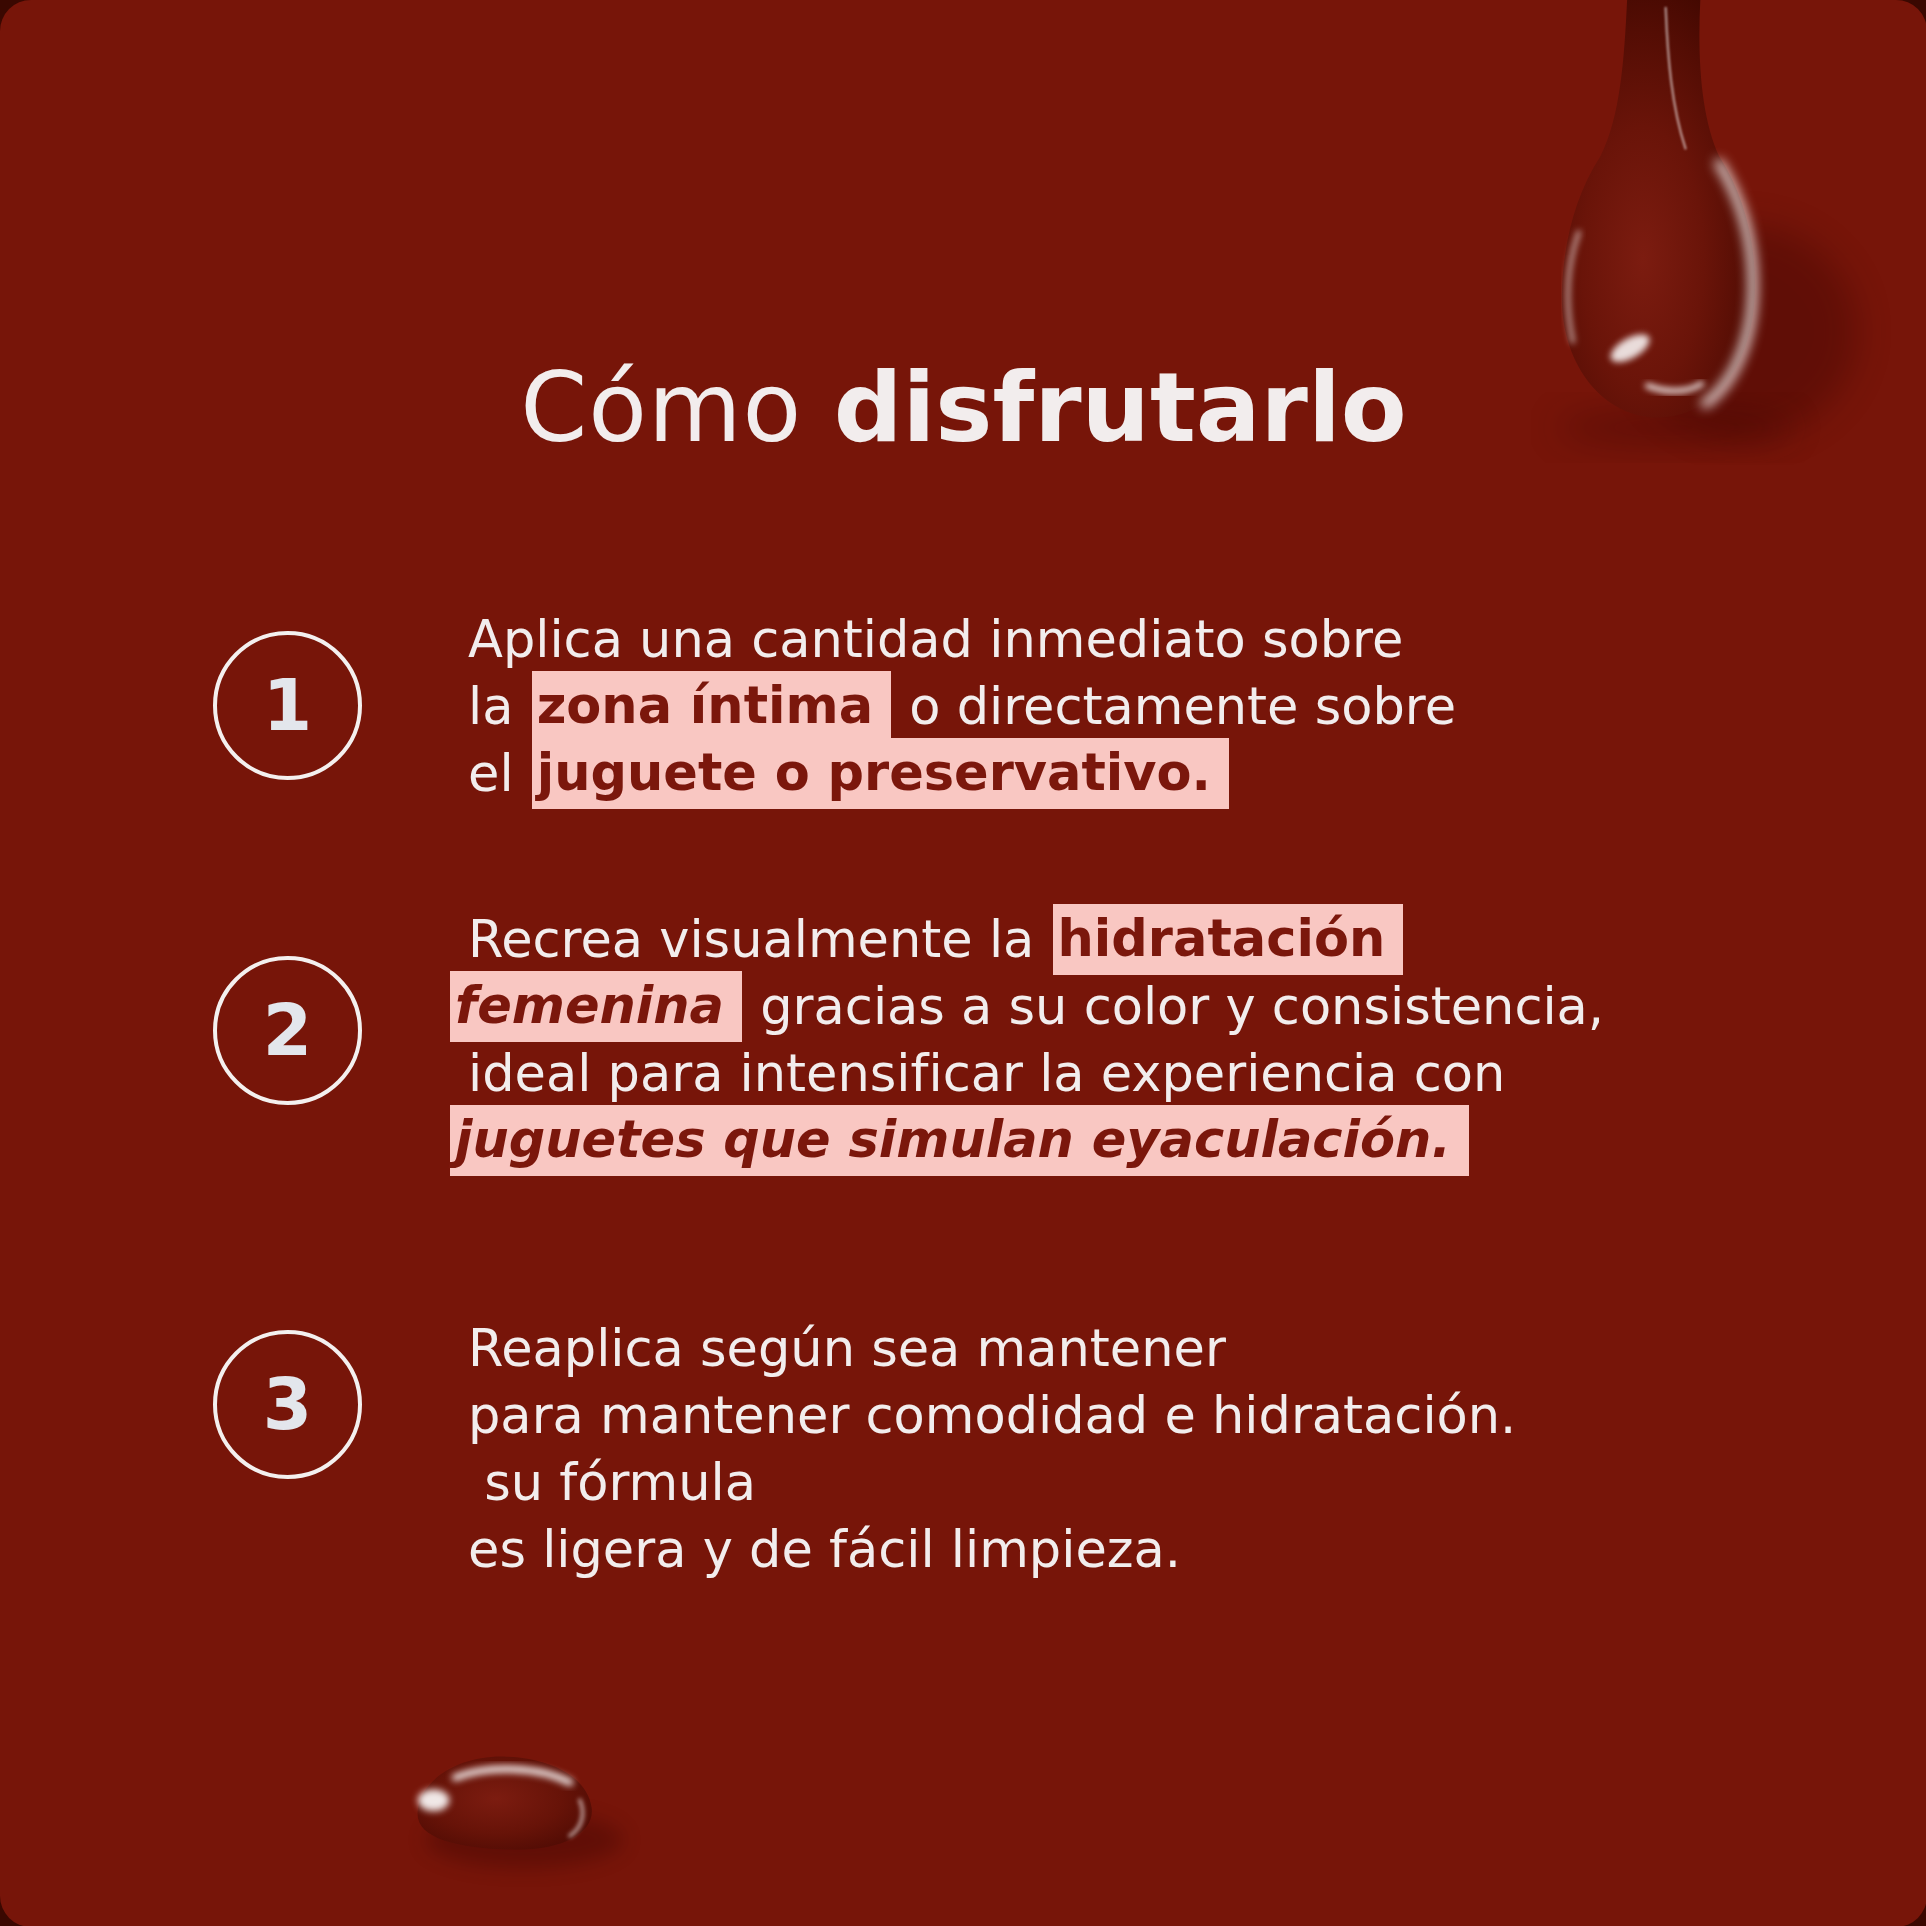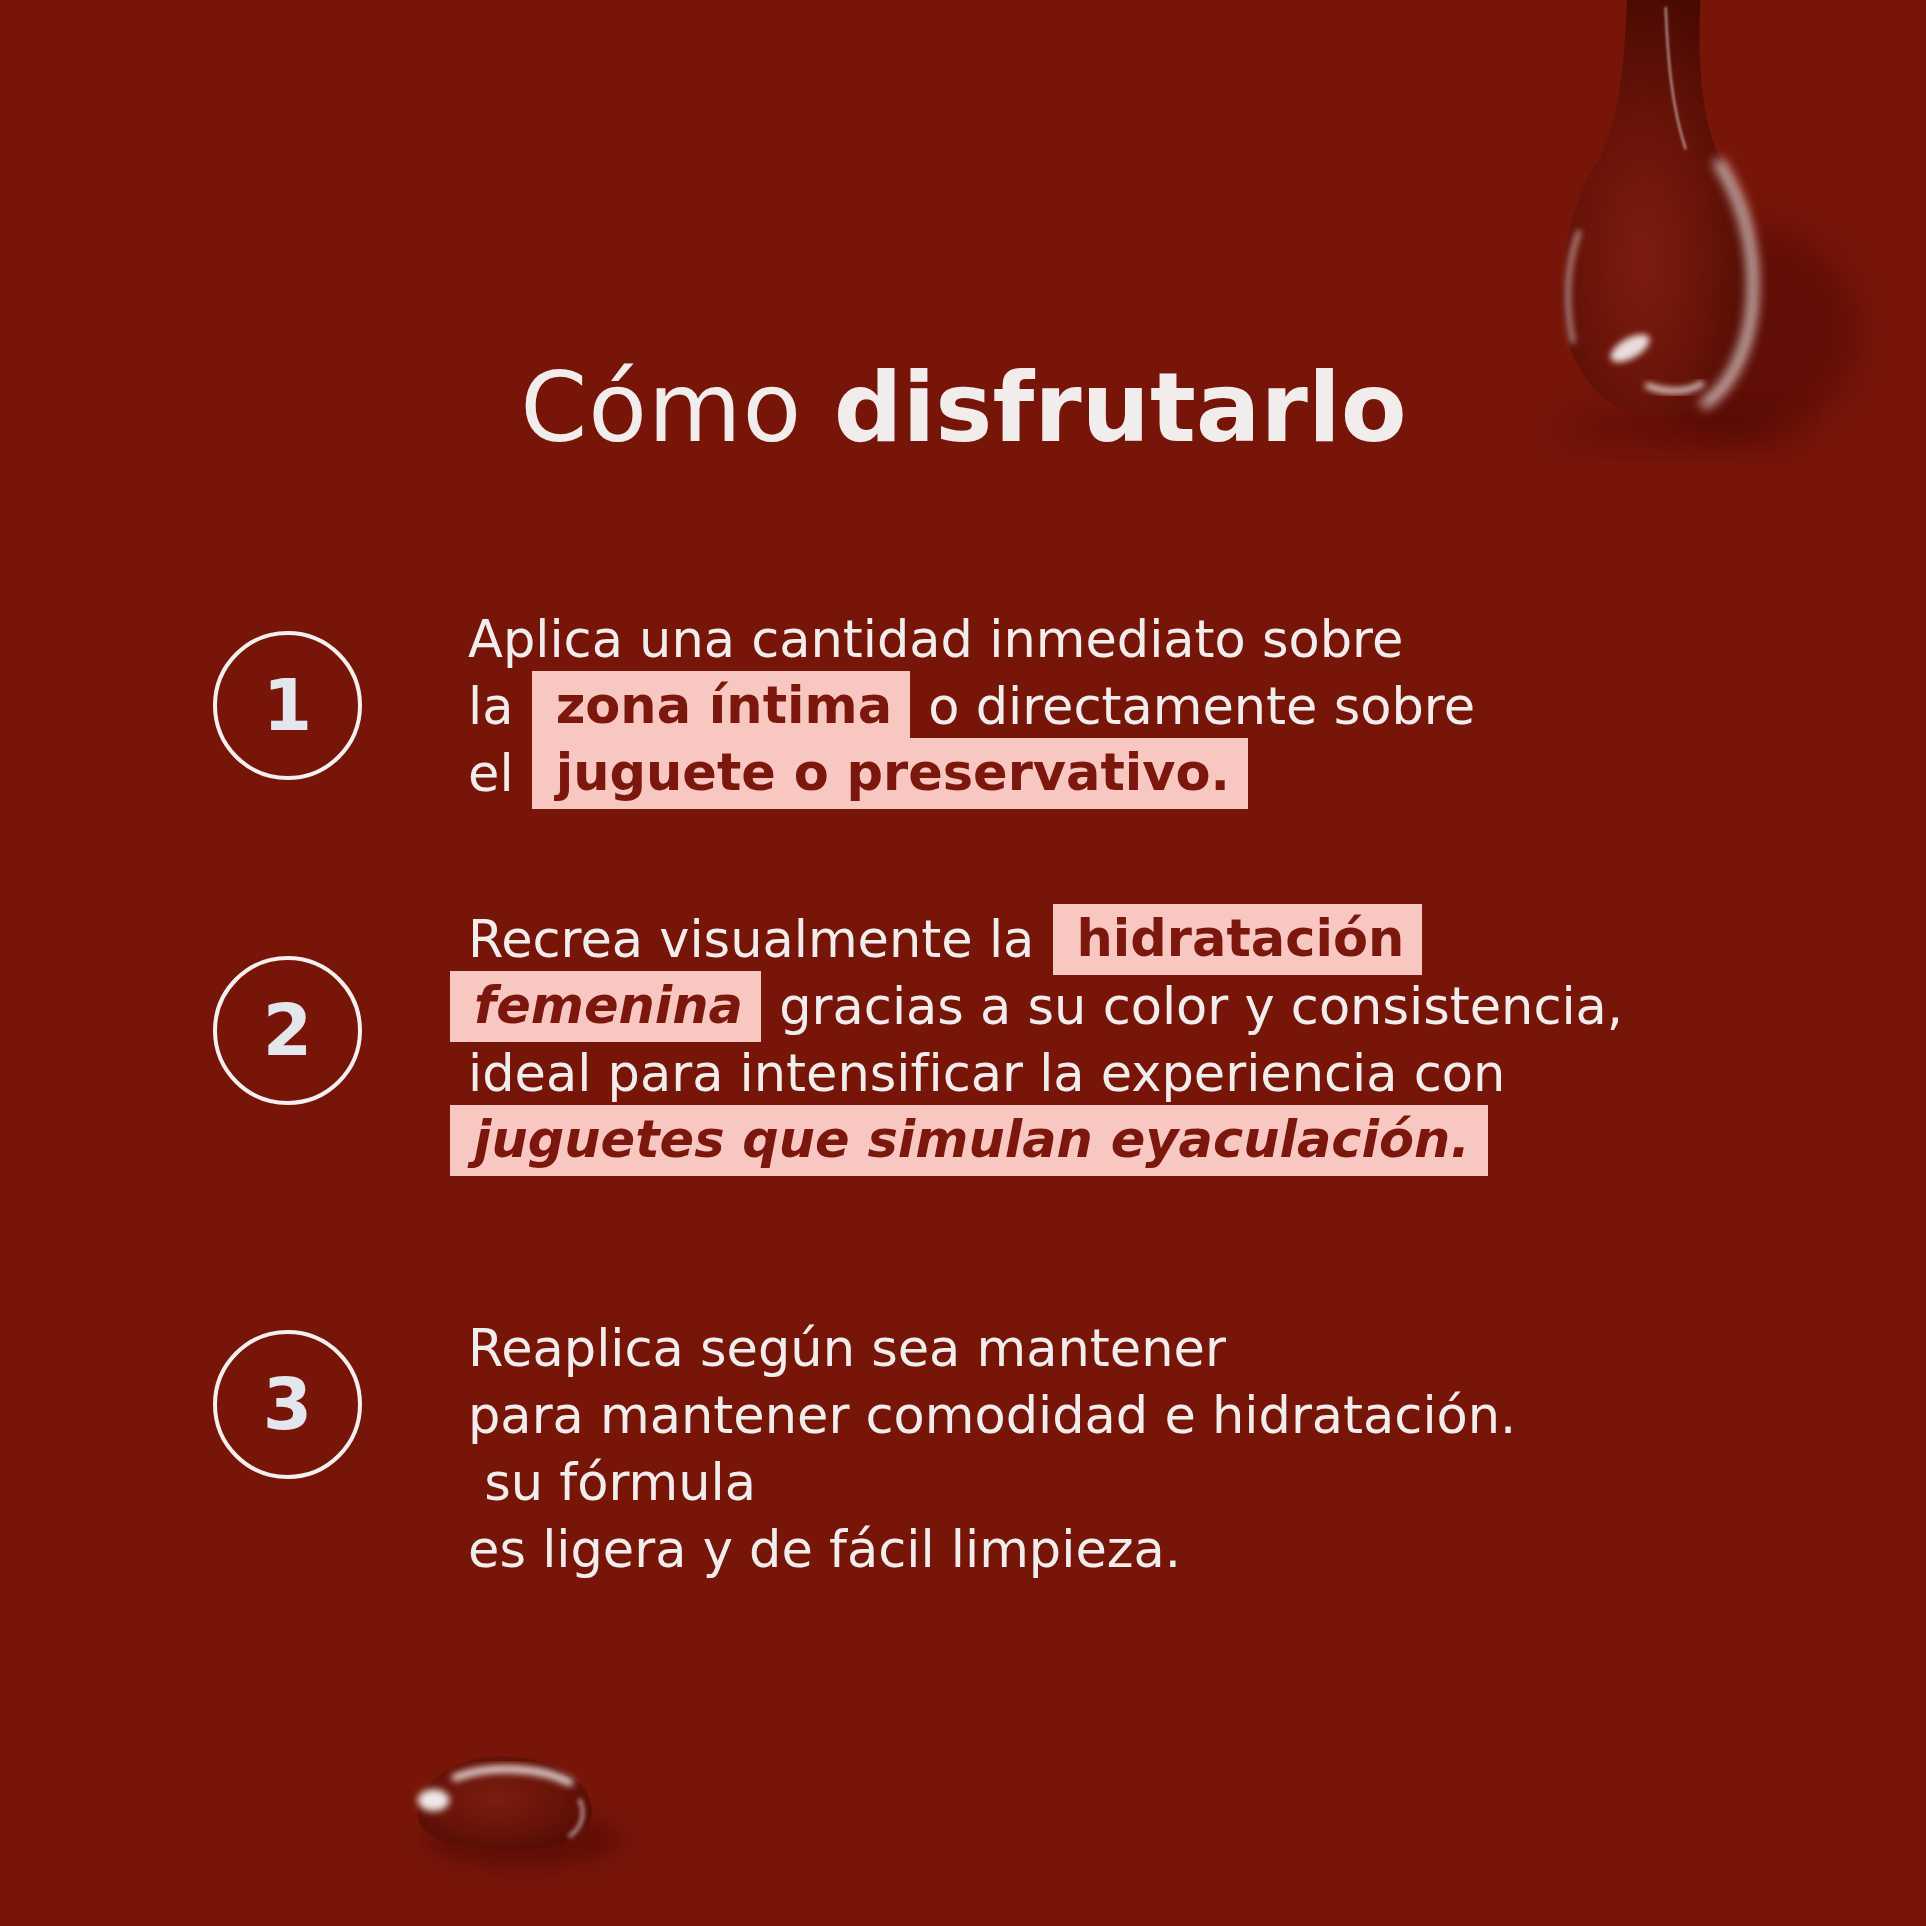--- a/index.html
+++ b/index.html
@@ -5,20 +5,21 @@
   html,body{margin:0;padding:0;}
   body{
     background:#3a0801;
     font-family:"DejaVu Sans","Liberation Sans",sans-serif;
   }
   .canvas{
     position:relative;
     width:1927px;height:1927px;
     background:var(--bg,#771509);
     overflow:hidden;
+    border-radius:31px;
   }
 
   
   .drip{position:absolute;left:1531px;top:0;width:396px;height:465px;}
   .blob{position:absolute;left:386px;top:1733px;width:277px;height:168px;}
 
   
   .title{
     position:absolute;top:358px;left:0;width:100%;
     margin:0;text-align:center;
@@ -50,21 +51,21 @@
     white-space:pre;
     font-size:51px;color:var(--white,#f2eded);
     font-weight:400;
   }
   .line .plain{display:inline-block;}
   .line .hl{
     display:inline-block;
     background:var(--hl-bg,#f9c7c2);
     color:var(--hl-tx,#7b170c);
     font-weight:700;
-    padding:5px 18px 7px 24px;
+    padding:5px 18px 7px 5px;
     margin:13px 2px;
   }
   .line .hl.lead{margin-left:-18px;font-style:italic;}
 </style>
 </head>
 <body>
 
 <div class="canvas" style="--bg: #771509; --hl-bg: #f9c7c2; --hl-tx: #7b170c; --white: #f2eded; --circle: #f4f0ef; --num: #e3e6ec;">
 
   <svg class="drip" viewBox="0 0 400 470" xmlns="http://www.w3.org/2000/svg" aria-hidden="true">

